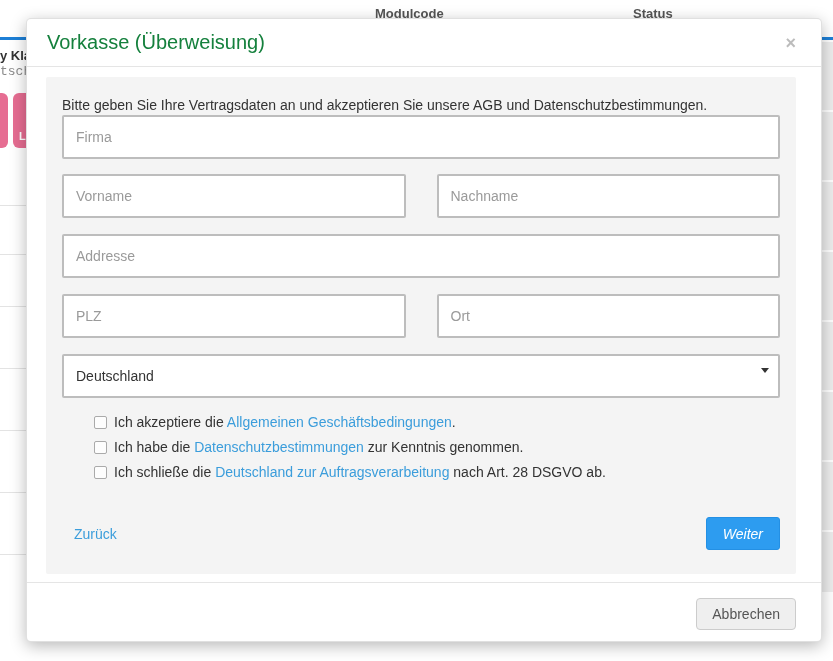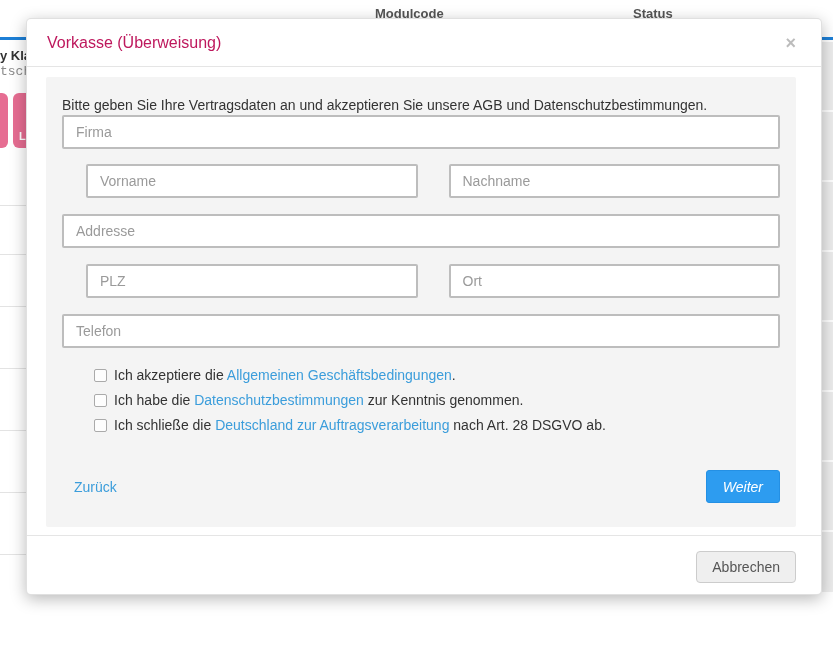--- a/index.html
+++ b/index.html
@@ -33,38 +33,38 @@
   .modal {
     position:absolute; left:26px; top:18px; width:796px;
     background:#fff; border:1px solid rgba(0,0,0,.12); border-radius:5px;
     box-shadow:0 4px 16px rgba(0,0,0,.28);
     z-index:10;
   }
   .modal-header {
     padding:13px 25px 13px 20px; border-bottom:1px solid #e5e5e5;
     display:flex; align-items:center; justify-content:space-between;
   }
-  .modal-title { font-size:16px; color:#be185d; line-height:21px; }
+  .modal-title { font-size:20px; color:#15803d; line-height:21px; }
   .close {
     background:none; border:none; color:#bcbcbc; font-size:18px; font-weight:bold;
     line-height:16px; cursor:pointer; padding:0;
   }
   .modal-body { padding:10px 25px 8px 19px; }
   .panel { background:#f4f4f4; border-radius:2px; padding:18px 16px 24px 16px; }
   .intro { font-size:14px; color:#333; line-height:20px; }
 
   .field, .country {
-    width:100%; height:34px; border:2px solid #bdbdbd; border-radius:2px;
+    width:100%; height:44px; border:2px solid #bdbdbd; border-radius:2px;
     background:#fff; font-size:14px; color:#333; padding:0 12px;
     font-family:"Liberation Sans","DejaVu Sans",sans-serif; outline:none;
   }
   .field::placeholder { color:#9a9a9a; opacity:1; }
   .mb { margin-bottom:15px; }
   .mb2 { margin-bottom:16px; }
-  .row2 { display:flex; gap:31px;margin-left:24px; }
+  .row2 { display:flex; gap:31px; }
   .row2 > * { flex:1; }
 
   .select-wrap { position:relative; margin-bottom:16px; }
   .country { appearance:none; -webkit-appearance:none; padding:0 24px 0 12px; }
   .caret {
     position:absolute; right:11px; top:14px; width:0; height:0;
     border-left:4px solid transparent; border-right:4px solid transparent; border-top:5px solid #333;
     pointer-events:none;
   }
 
@@ -130,22 +130,27 @@
         <input class="field" type="text" placeholder="Nachname" style="">
       </div>
 
       <input class="field mb2" type="text" placeholder="Addresse" style="">
 
       <div class="row2 mb2">
         <input class="field" type="text" placeholder="PLZ" style="">
         <input class="field" type="text" placeholder="Ort" style="">
       </div>
 
+      <div class="select-wrap">
+        <select class="country">
+          <option>Deutschland</option>
+        </select>
+        <span class="caret"></span>
+      </div>
 
-      <input class="field" type="text" style="margin-bottom: 19px;" placeholder="Telefon">
 
       <label class="cb-row">
         <input type="checkbox" style="">
         <span><span>Ich akzeptiere die </span><a>Allgemeinen Geschäftsbedingungen</a><span>.</span></span>
       </label>
 
       <label class="cb-row">
         <input type="checkbox" style="">
         <span><span>Ich habe die </span><a>Datenschutzbestimmungen</a><span> zur Kenntnis genommen.</span></span>
       </label>

